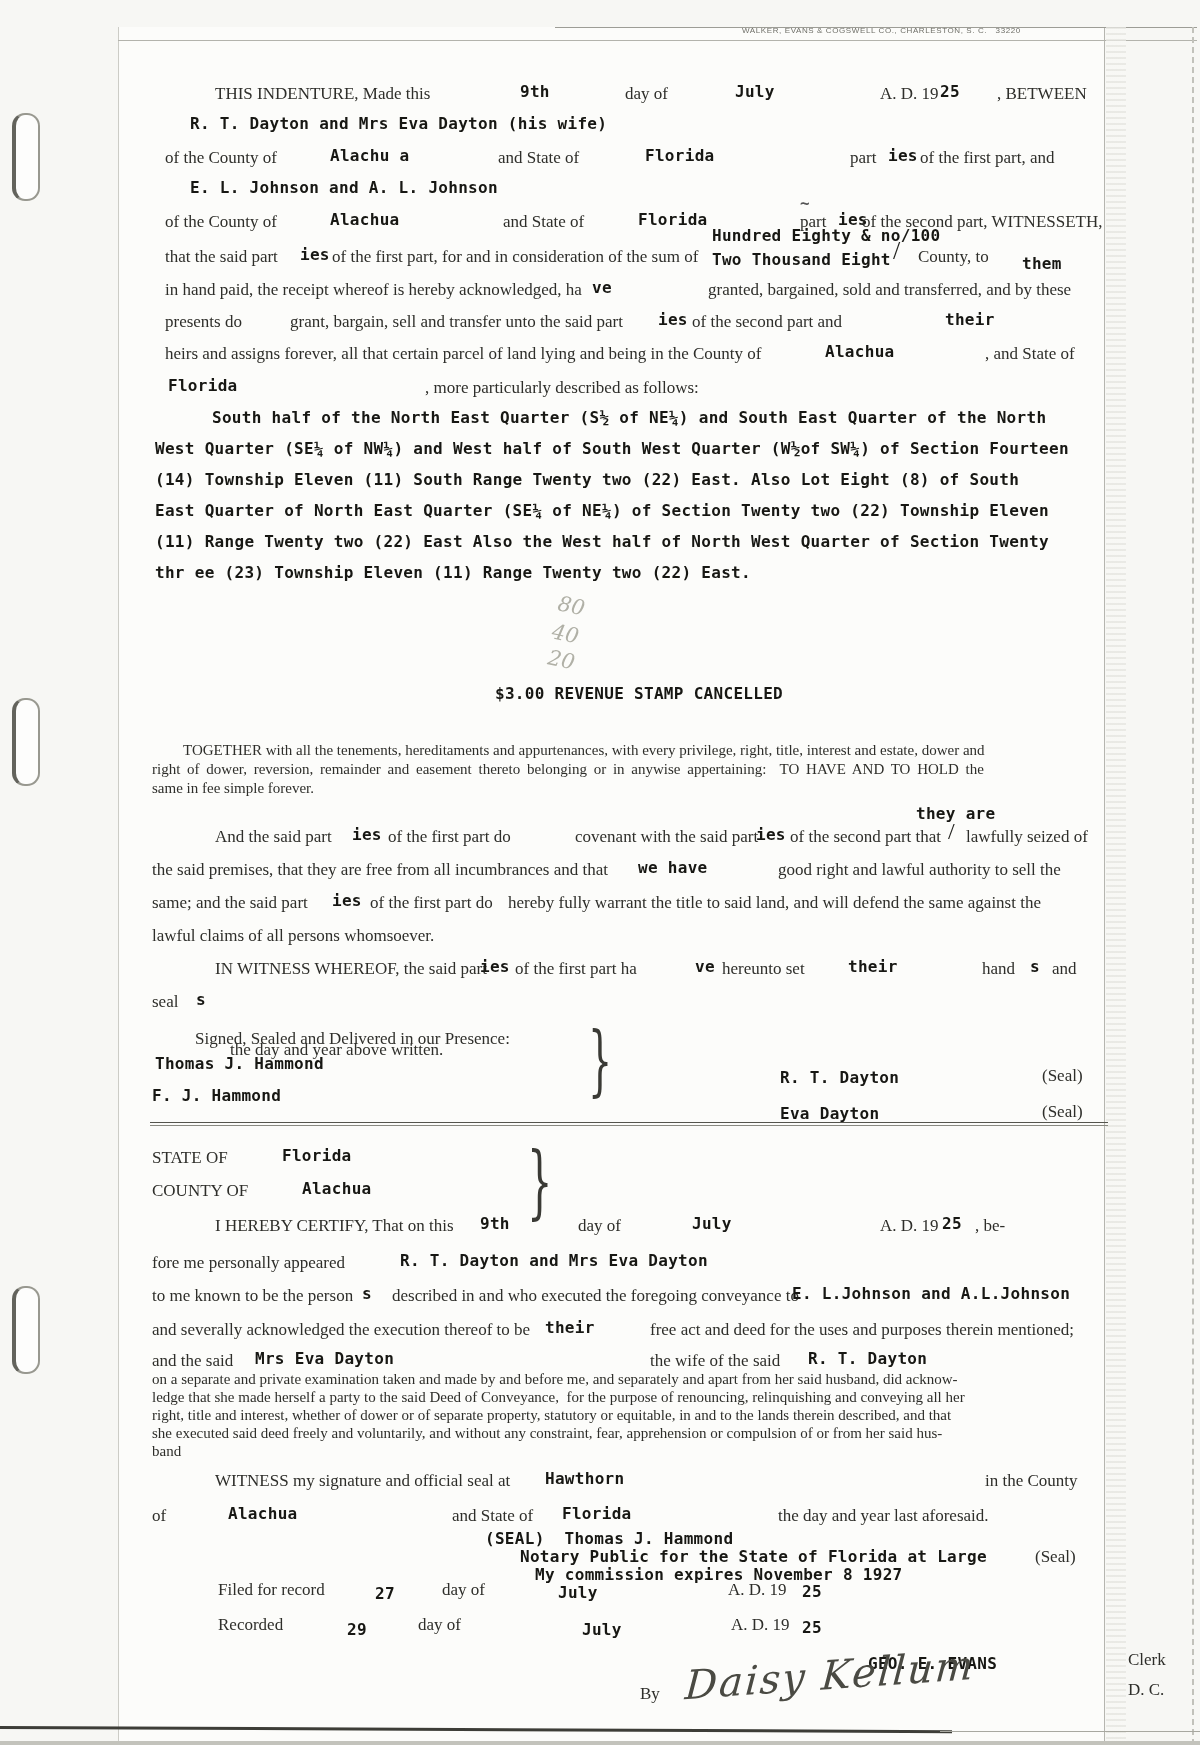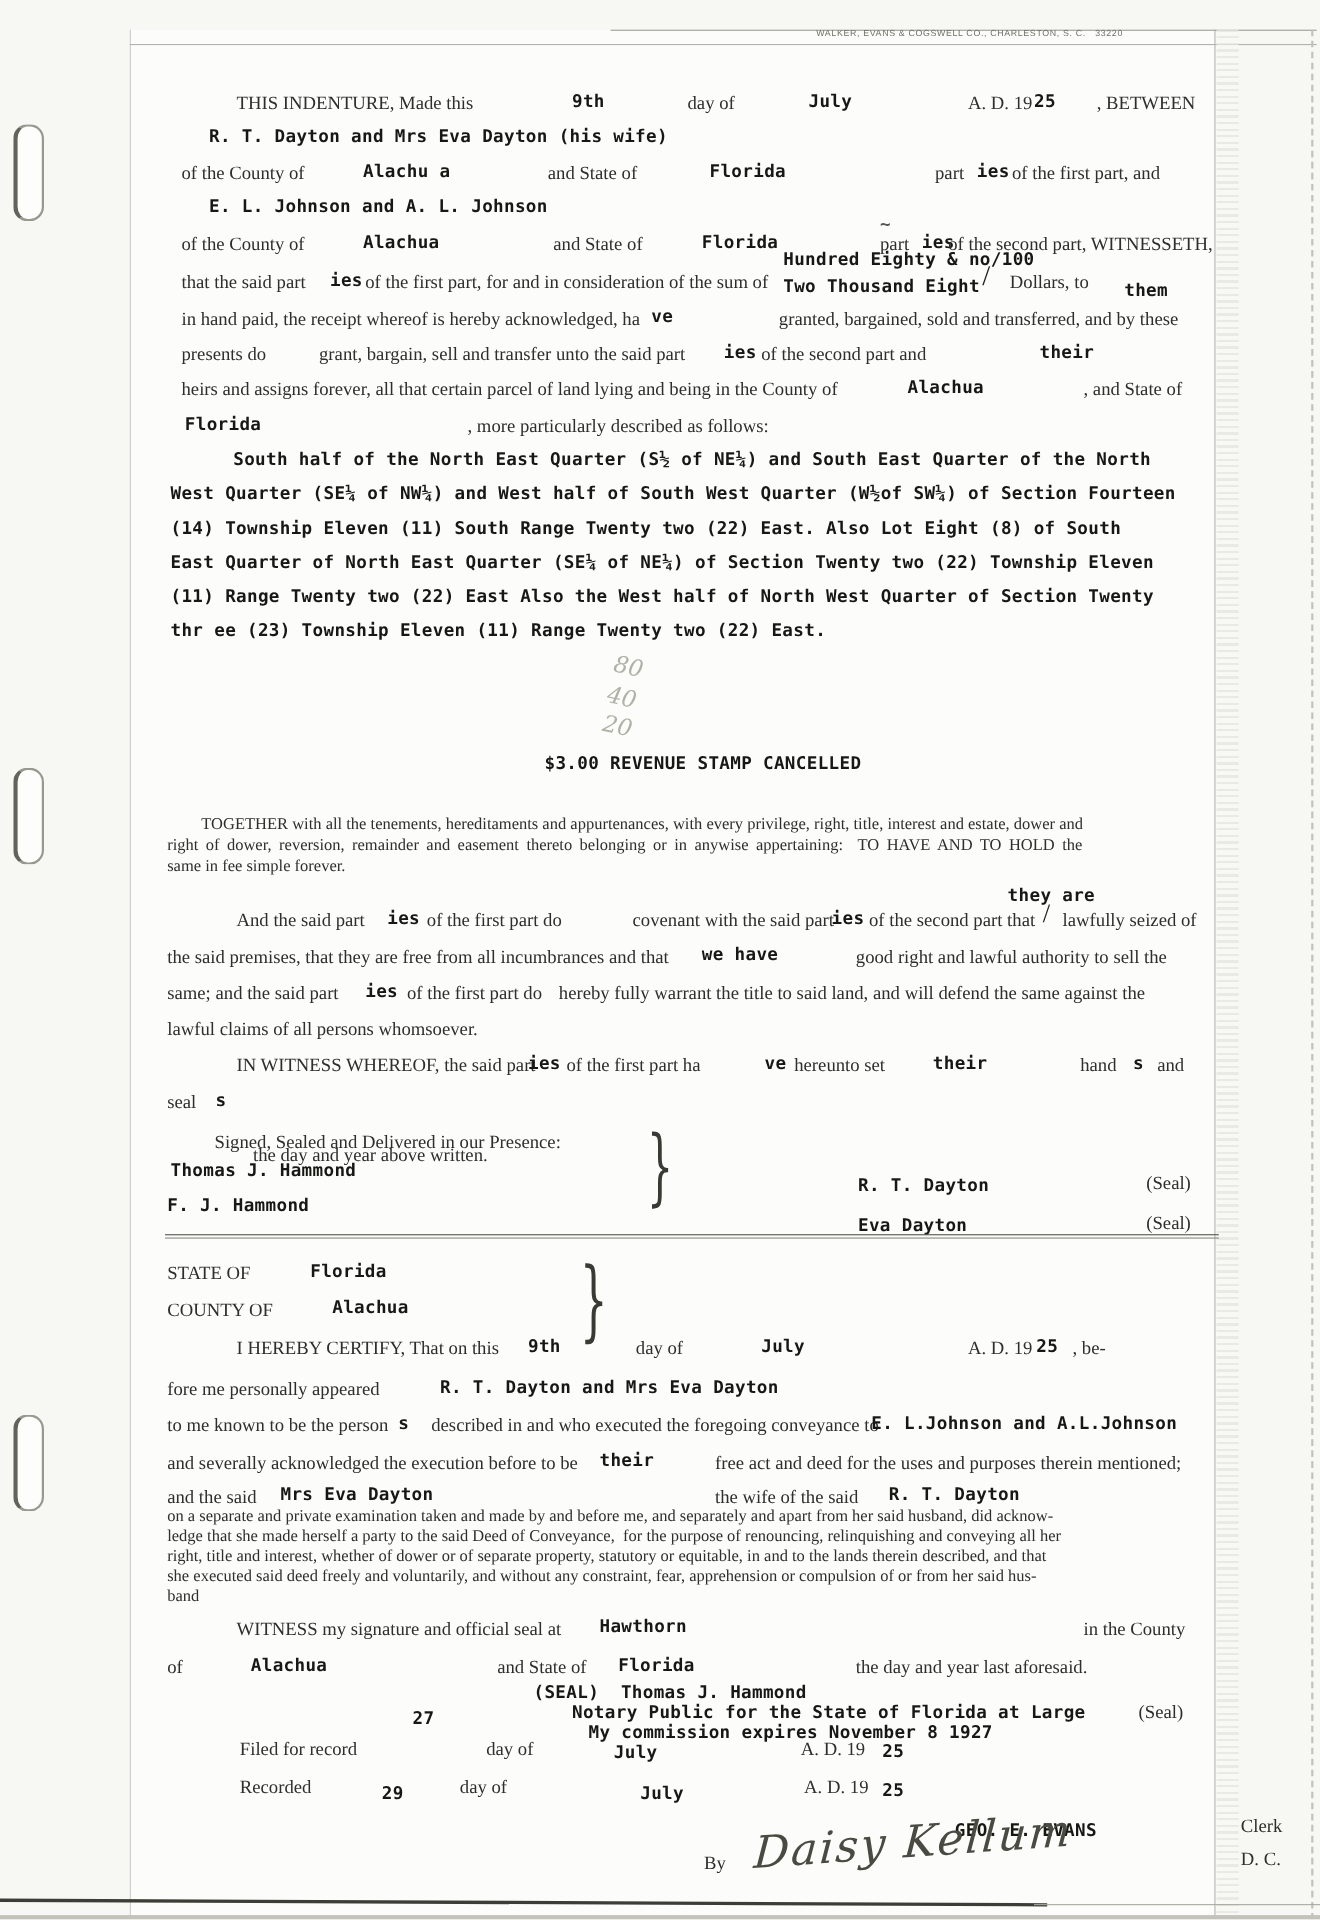--- a/index.html
+++ b/index.html
@@ -80,21 +80,21 @@
   <span class="p" style="left:800px; top:212px;">part</span>
   <span class="t" style="left:838px; top:210px;">ies</span>
   <span class="p" style="left:862px; top:212px;">of the second part, WITNESSETH,</span>
 
   <span class="t" style="left:712px; top:226px;">Hundred Eighty &amp; no/100</span>
   <span class="p" style="left:165px; top:247px;">that the said part</span>
   <span class="t" style="left:300px; top:245px;">ies</span>
   <span class="p" style="left:332px; top:247px;">of the first part, for and in consideration of the sum of</span>
   <span class="t" style="left:712px; top:250px;">Two Thousand Eight</span>
   <span class="slashbig" style="left:893px; top:236px;">/</span>
-  <span class="p" style="left:918px; top:247px;">Dollars, to</span>
+  <span class="p" style="left:918px; top:247px;">County, to</span>
   <span class="t" style="left:1022px; top:254px;">them</span>
 
   <span class="p" style="left:165px; top:280px;">in hand paid, the receipt whereof is hereby acknowledged, ha</span>
   <span class="t" style="left:592px; top:278px;">ve</span>
   <span class="p" style="left:708px; top:280px;">granted, bargained, sold and transferred, and by these</span>
 
   <span class="p" style="left:165px; top:312px;">presents do</span>
   <span class="p" style="left:290px; top:312px;">grant, bargain, sell and transfer unto the said part</span>
   <span class="t" style="left:658px; top:310px;">ies</span>
   <span class="p" style="left:692px; top:312px;">of the second part and</span>
@@ -181,21 +181,21 @@
   <span class="p" style="left:975px; top:1216px;">, be-</span>
 
   <span class="p" style="left:152px; top:1253px;font-family:Liberation Serif, serif;">fore me personally appeared</span>
   <span class="t" style="left:400px; top:1251px;">R. T. Dayton and Mrs Eva Dayton</span>
 
   <span class="p" style="left:152px; top:1286px;">to me known to be the person</span>
   <span class="t" style="left:362px; top:1284px;">s</span>
   <span class="p" style="left:392px; top:1286px;">described in and who executed the foregoing conveyance to</span>
   <span class="t" style="left:792px; top:1284px;">E. L.Johnson and A.L.Johnson</span>
 
-  <span class="p" style="left:152px; top:1320px;">and severally acknowledged the execution before to be</span>
+  <span class="p" style="left:152px; top:1320px;">and severally acknowledged the execution thereof to be</span>
   <span class="t" style="left:545px; top:1318px;">their</span>
   <span class="p" style="left:650px; top:1320px;">free act and deed for the uses and purposes therein mentioned;</span>
 
   <span class="p" style="left:152px; top:1351px;">and the said</span>
   <span class="t" style="left:255px; top:1349px;">Mrs Eva Dayton</span>
   <span class="p" style="left:650px; top:1351px;">the wife of the said</span>
   <span class="t" style="left:808px; top:1349px;">R. T. Dayton</span>
 
   <span class="p sm" style="left:152px; top:1371px;">on a separate and private examination taken and made by and before me, and separately and apart from her said husband, did acknow-</span>
   <span class="p sm" style="left:152px; top:1389px;">ledge that she made herself a party to the said Deed of Conveyance,  for the purpose of renouncing, relinquishing and conveying all her</span>
@@ -212,21 +212,21 @@
   <span class="p" style="left:452px; top:1506px;">and State of</span>
   <span class="t" style="left:562px; top:1504px;">Florida</span>
   <span class="p" style="left:778px; top:1506px;">the day and year last aforesaid.</span>
 
   <span class="t" style="left:485px; top:1529px;">(SEAL)  Thomas J. Hammond</span>
   <span class="t" style="left:520px; top:1547px;">Notary Public for the State of Florida at Large</span>
   <span class="p" style="left:1035px; top:1547px;">(Seal)</span>
   <span class="t" style="left:535px; top:1565px;">My commission expires November 8 1927</span>
 
   <span class="p" style="left:218px; top:1580px;">Filed for record</span>
-  <span class="t" style="left:375px; top:1552px;text-align:center;">27</span>
+  <span class="t" style="left:375px; top:1584px;text-align:center;">27</span>
   <span class="p" style="left:442px; top:1580px;">day of</span>
   <span class="t" style="left:558px; top:1583px;">July</span>
   <span class="p" style="left:728px; top:1580px;">A. D. 19</span>
   <span class="t" style="left:802px; top:1582px;">25</span>
 
   <span class="p" style="left:218px; top:1615px;">Recorded</span>
   <span class="t" style="left:347px; top:1620px;">29</span>
   <span class="p" style="left:418px; top:1615px;">day of</span>
   <span class="t" style="left:582px; top:1620px;">July</span>
   <span class="p" style="left:731px; top:1615px;">A. D. 19</span>

